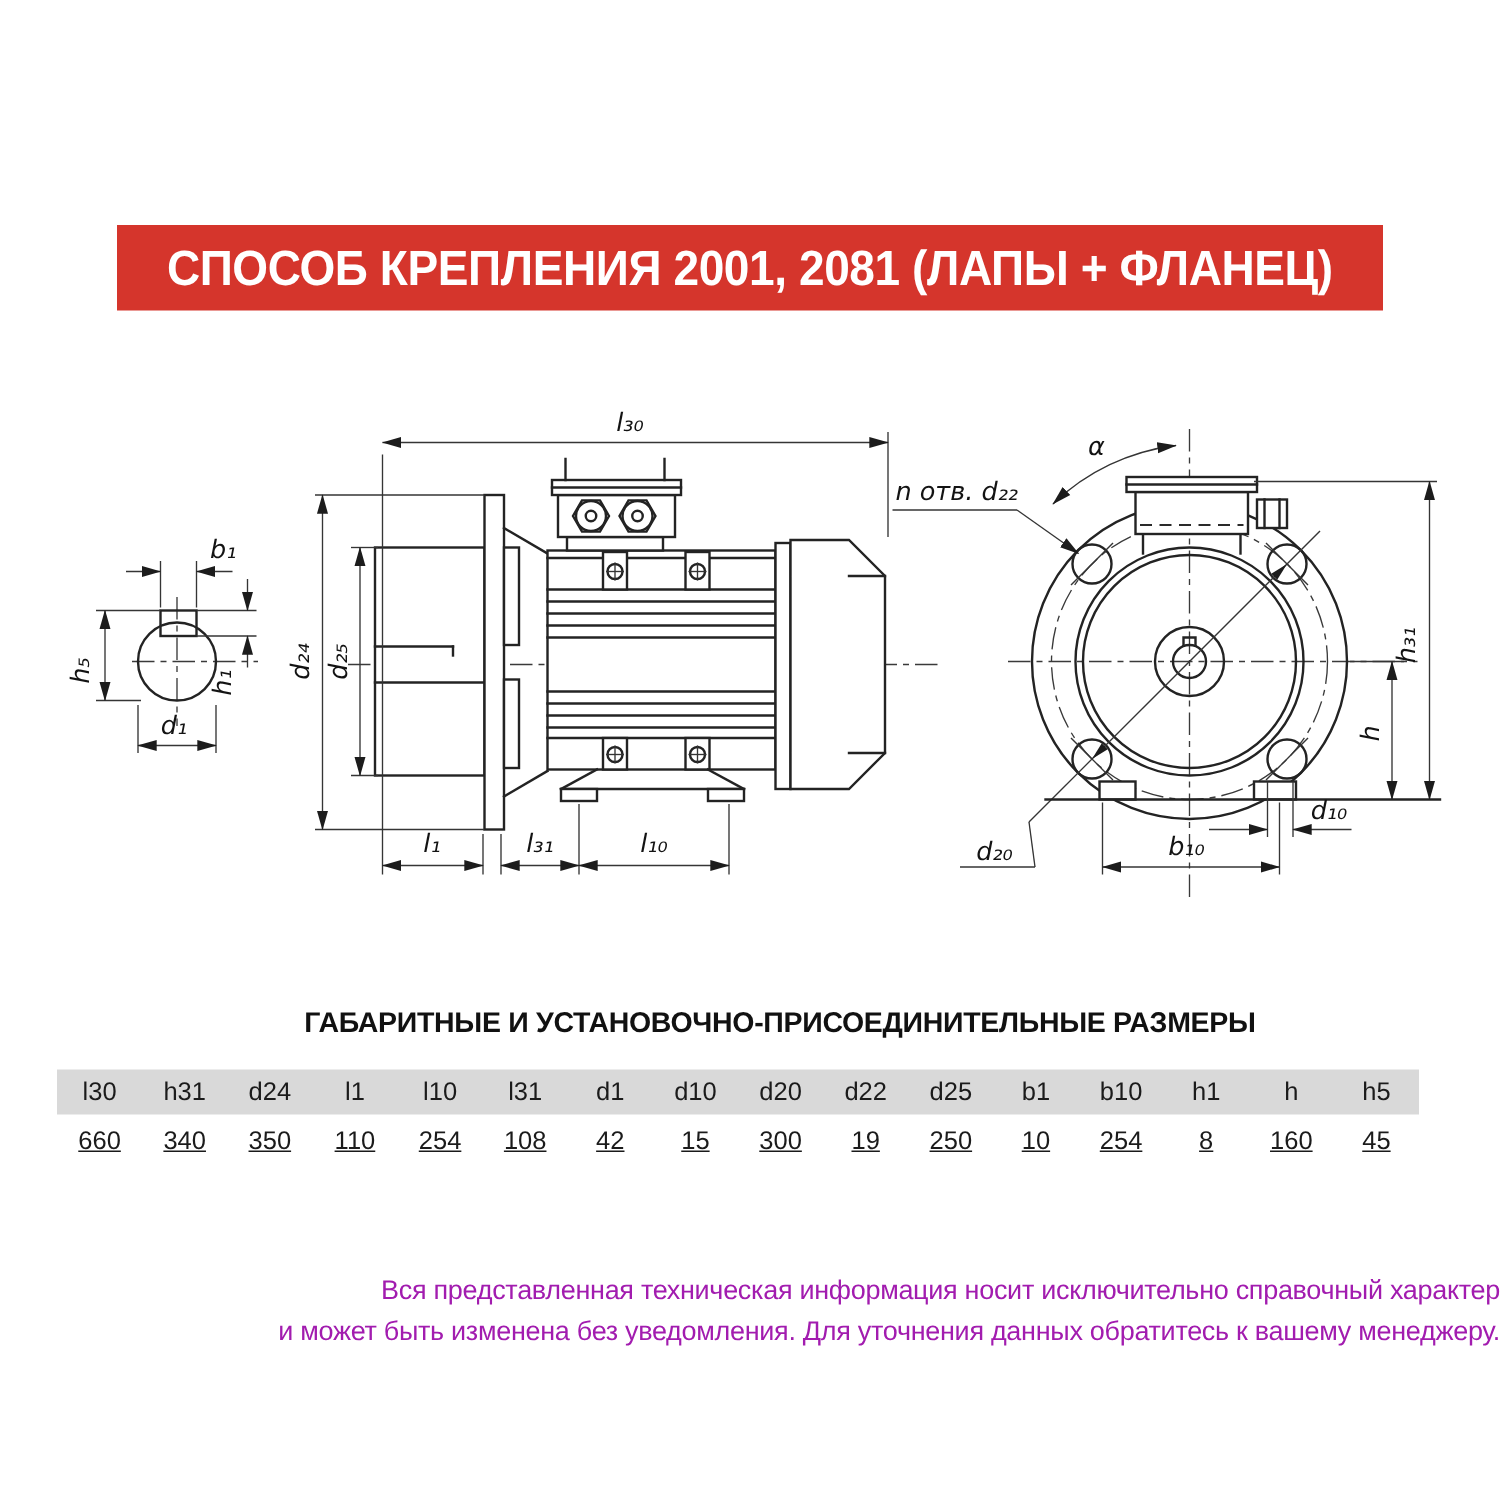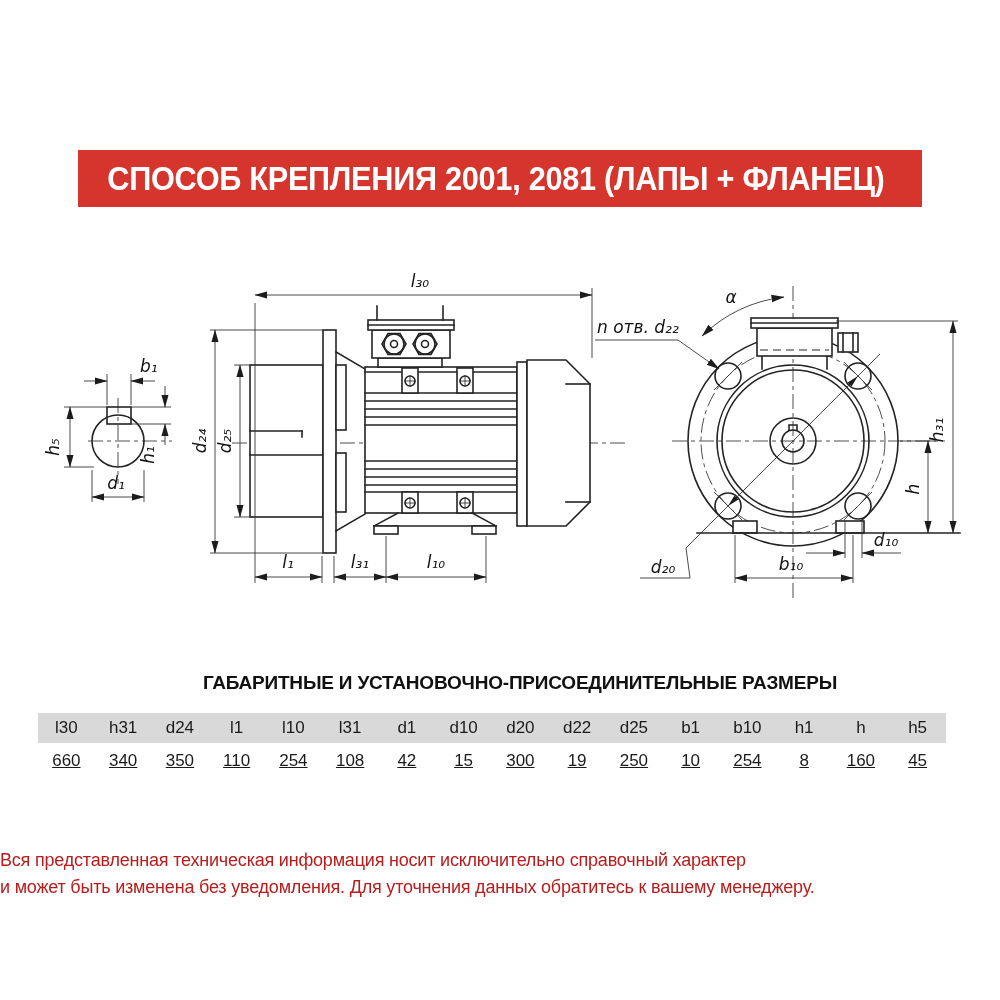--- a/index.html
+++ b/index.html
@@ -1,42 +1,42 @@
 <!DOCTYPE html>
 <html><head>
 <meta charset="utf-8">
 <style>
   html,body{margin:0;padding:0;background:#ffffff;}
   #page{position:relative;width:1000px;height:1000px;background:#fff;overflow:hidden;
         font-family:"Liberation Sans",sans-serif;color:#1a1a1a;}
   
   .banner{position:absolute;left:78px;top:150px;width:844px;height:57px;display:flex;
-          align-items:center;}
+          align-items:center;justify-content:center;}
   .banner-text{color:#fff;font-weight:bold;font-size:33px;letter-spacing:-0.3px;
                display:inline-block;transform:scaleX(0.93);white-space:nowrap;}
   
   svg{position:absolute;left:0;top:255px;}
   .o{stroke:#232323;stroke-width:1.6;fill:none;stroke-linecap:square;}
   .ow{stroke:#232323;stroke-width:1.6;fill:#ffffff;}
   .t{stroke:#353535;stroke-width:0.9;fill:none;}
   .cl{stroke:#3a3a3a;stroke-width:0.9;fill:none;stroke-dasharray:15 4 4 4;}
   .hd{stroke:#2a2a2a;stroke-width:1.2;fill:none;stroke-dasharray:8 5;}
   .lbl{font:italic 17px "DejaVu Sans",sans-serif;fill:#131313;}
   .ah{fill:#1c1c1c;}
   
   .tbl-title{position:absolute;left:0;top:672px;width:1000px;text-align:center;
              font-weight:bold;font-size:19px;letter-spacing:-0.2px;color:#111;padding-left:20px;}
   .tbl-row{position:absolute;left:38px;width:908px;display:flex;align-items:center;}
   .tbl-head{top:713px;height:30px;background:#d9d9d9;}
   .tbl-vals{top:743px;height:36px;text-decoration:underline;}
   .tbl-cell{flex:1;display:flex;align-items:center;justify-content:center;
             font-size:17px;color:#1b1b1b;}
   
-  .footer{position:absolute;left:0;top:847px;width:1000px;text-align:left;
-          font-size:18px;line-height:27px;color:#b91c1c;letter-spacing:-0.2px;}
+  .footer{position:absolute;left:0;top:847px;width:1000px;text-align:right;
+          font-size:18px;line-height:27px;color:#a21caf;letter-spacing:-0.2px;}
   .footer b{font-weight:normal;}
 </style>
 </head>
 <body>
 
 <div id="page">
 
   <div class="banner" style="background:#d5352c;">
     <span class="banner-text">СПОСОБ КРЕПЛЕНИЯ 2001, 2081 (ЛАПЫ + ФЛАНЕЦ)</span>
   </div>

